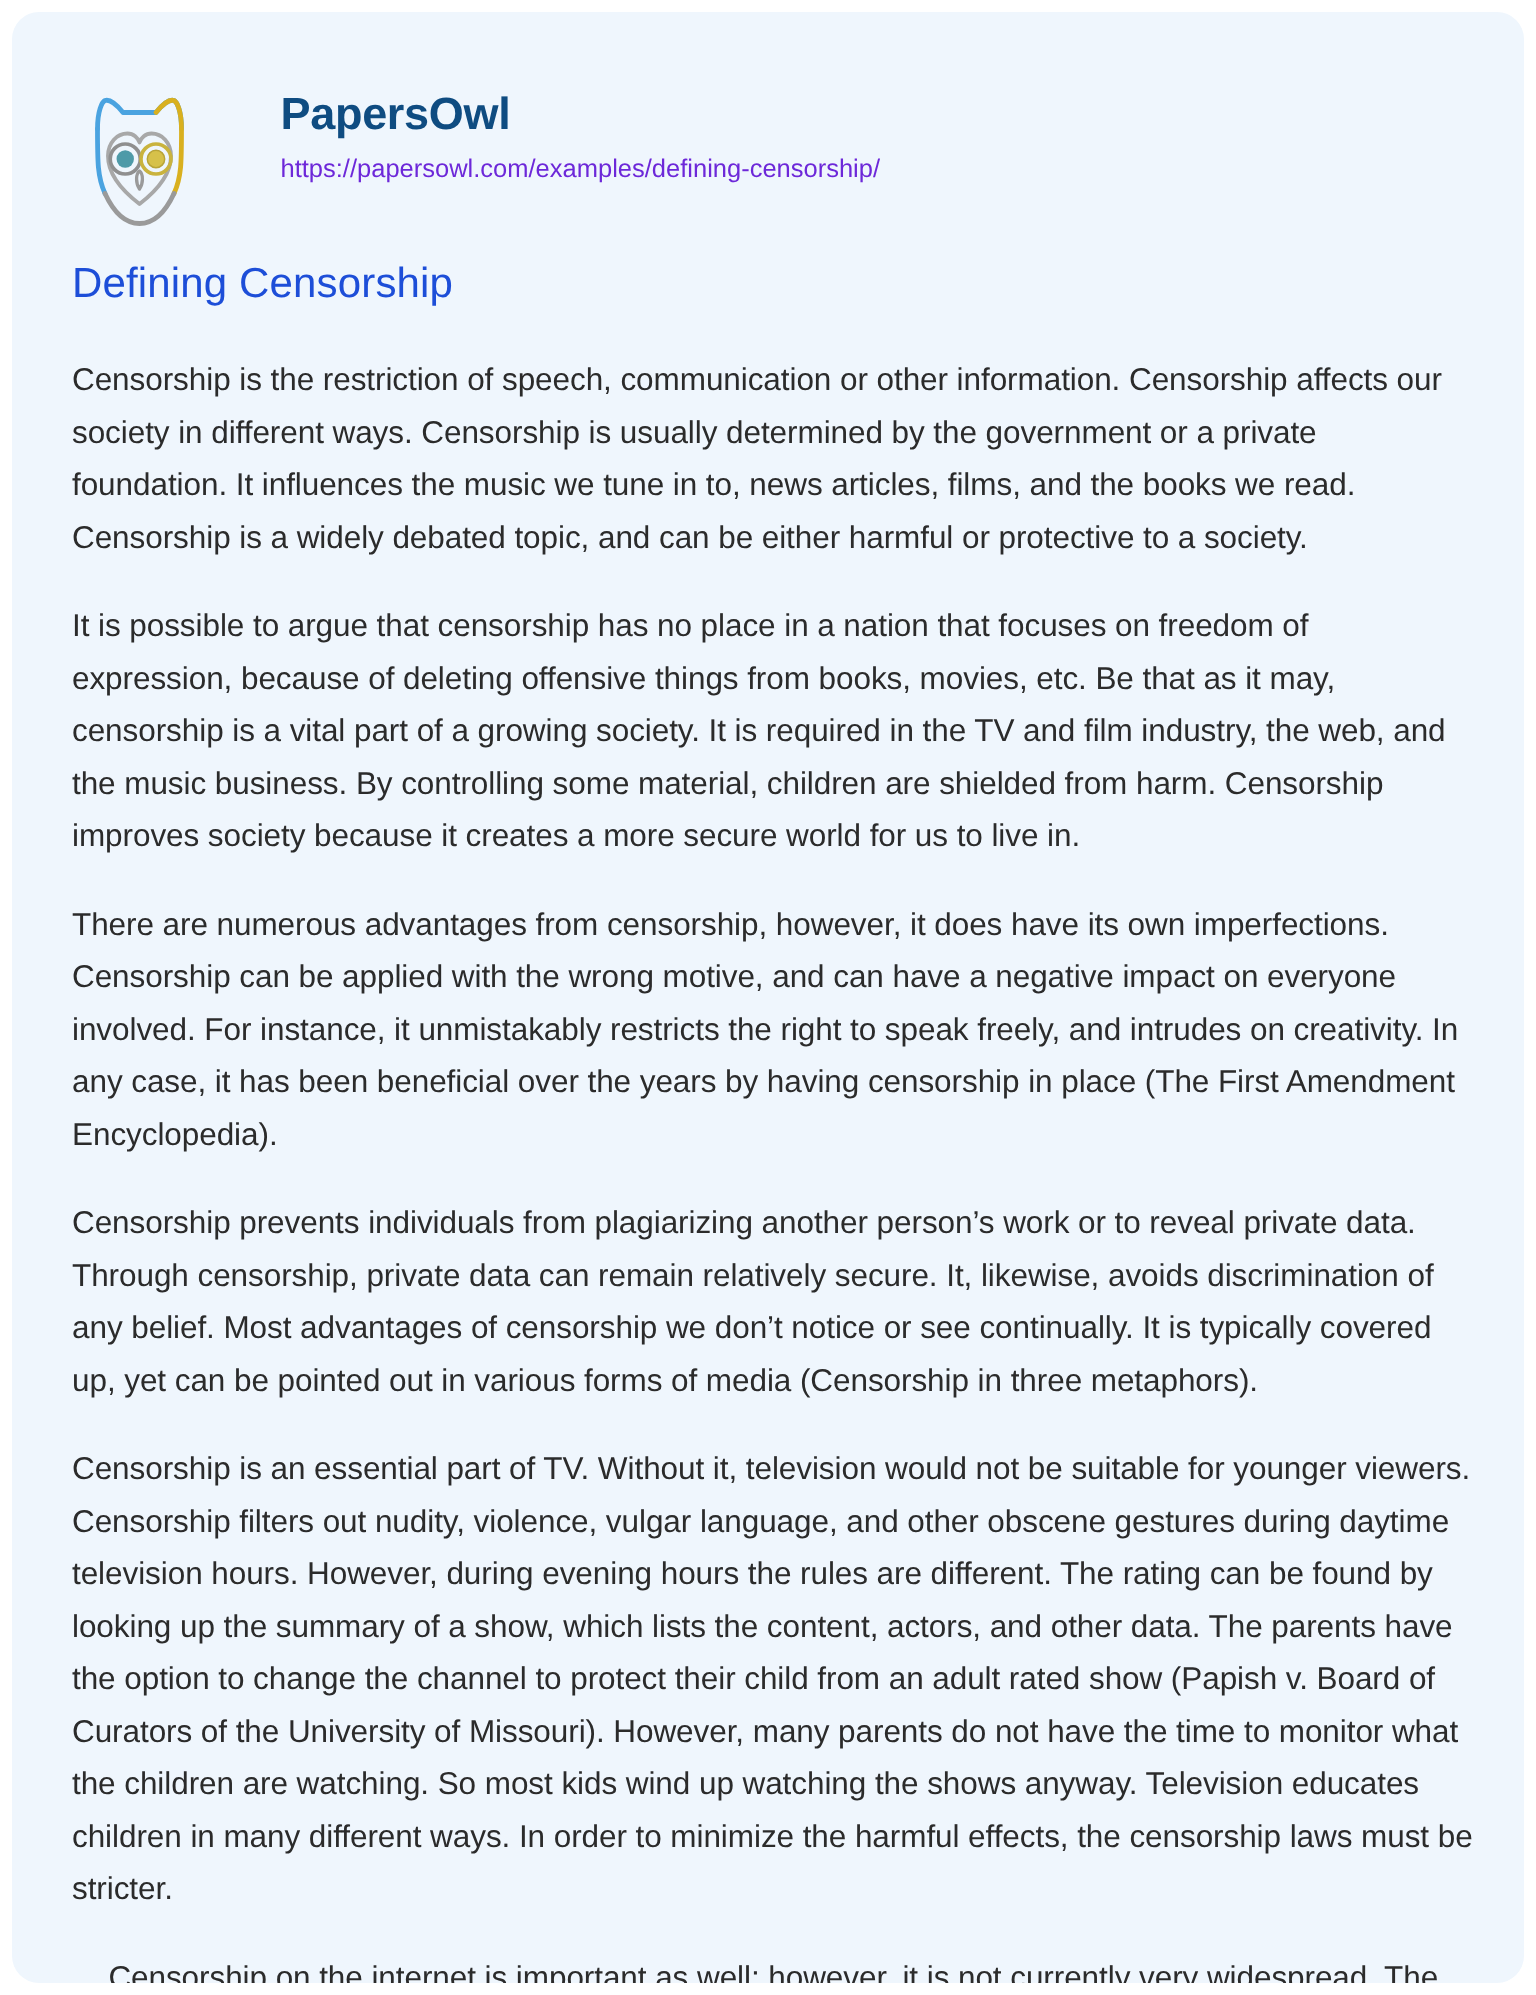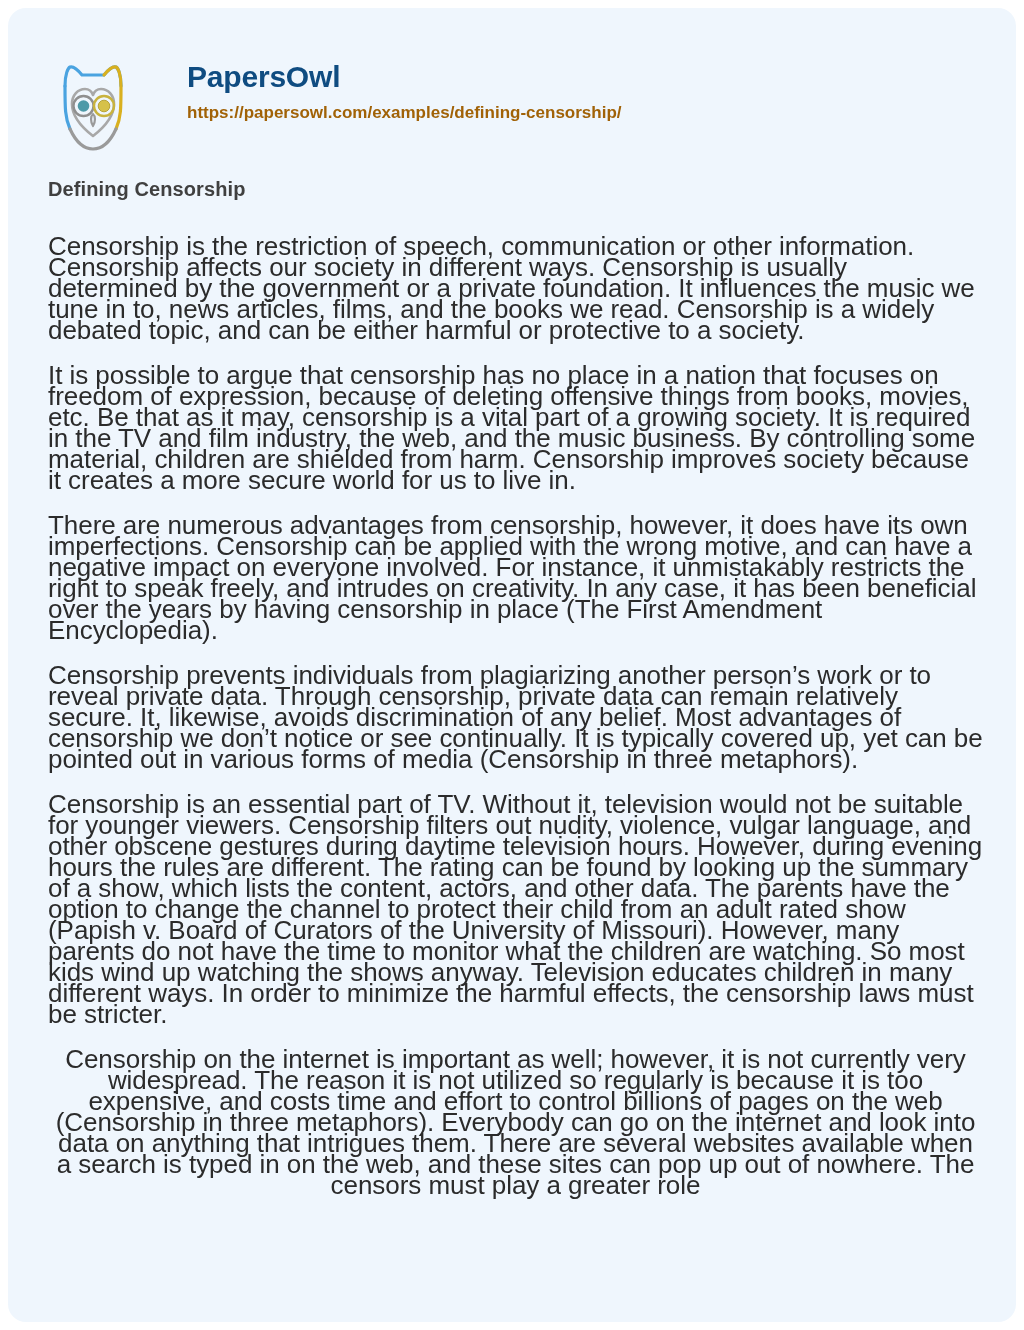--- a/index.html
+++ b/index.html
@@ -59,53 +59,53 @@
     letter-spacing: -0.2px;
     line-height: 34px;
     margin: 0;
     white-space: nowrap;
   }
   .brand-url {
     display: block;
     margin-top: 8px;
     font-family: "Liberation Sans", sans-serif;
     font-size: 17px;
-    font-weight: bold;
-    color: #a16207;
+    font-weight: normal;
+    color: #6d28d9;
     line-height: 22px;
     text-decoration: none;
     white-space: nowrap;
   }
 
   
   .doc-title {
     position: absolute;
     left: 40px;
     top: 163px;
     margin: 0;
     font-family: "Liberation Sans", sans-serif;
-    font-size: 20px;
-    font-weight: bold;
-    color: #404040;
+    font-size: 28px;
+    font-weight: normal;
+    color: #1d4ed8;
     line-height: 36px;
     letter-spacing: 0.1px;
   }
 
   
   .doc-body {
     position: absolute;
     left: 40px;
     top: 228px;
     width: 935px;
   }
   .doc-body p {
     margin: 0 0 24px 0;
     font-family: "Liberation Sans", sans-serif;
-    font-size: 26px;
-    line-height: 21px;
+    font-size: 21px;
+    line-height: 35px;
     color: #2b2b2b;
     text-align: left;
     letter-spacing: -0.05px;
   }
   .doc-body p:last-child { margin-bottom: 0; text-align: center; }
 </style>
 </head>
 <body>
 
 <div class="page">

